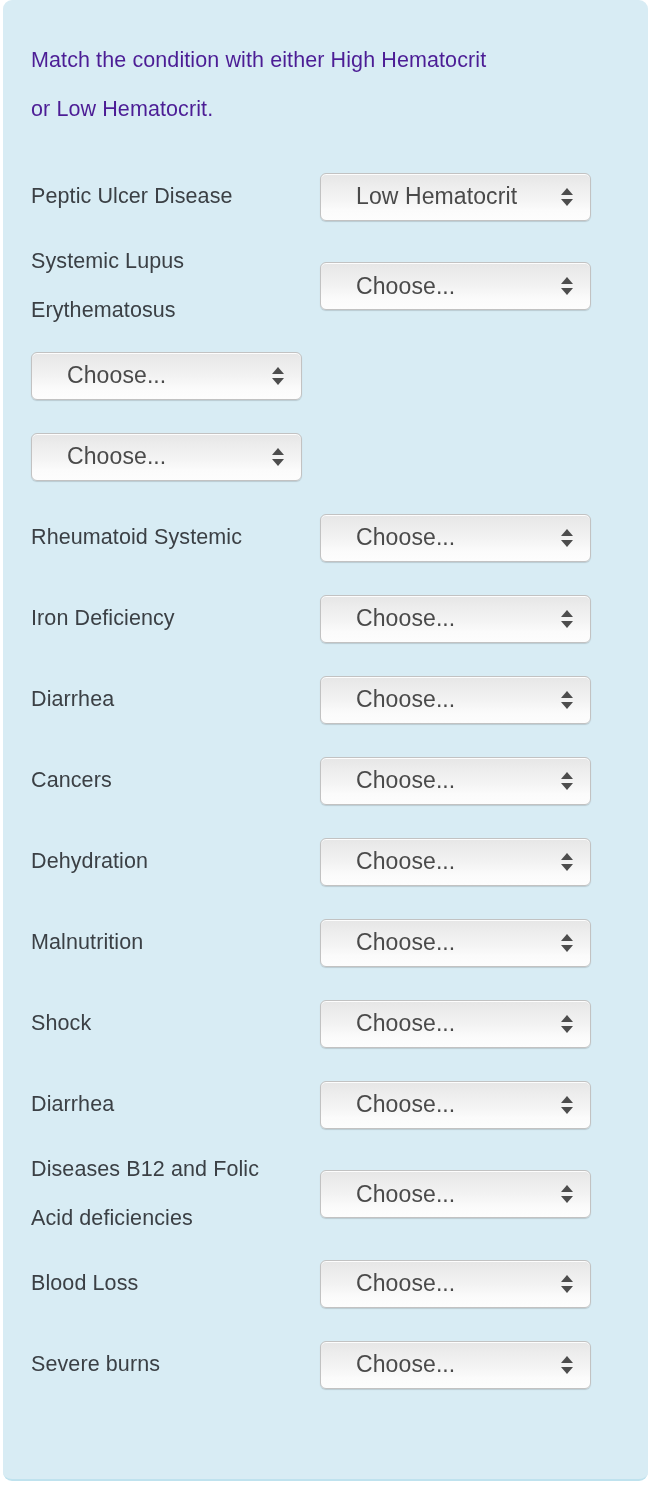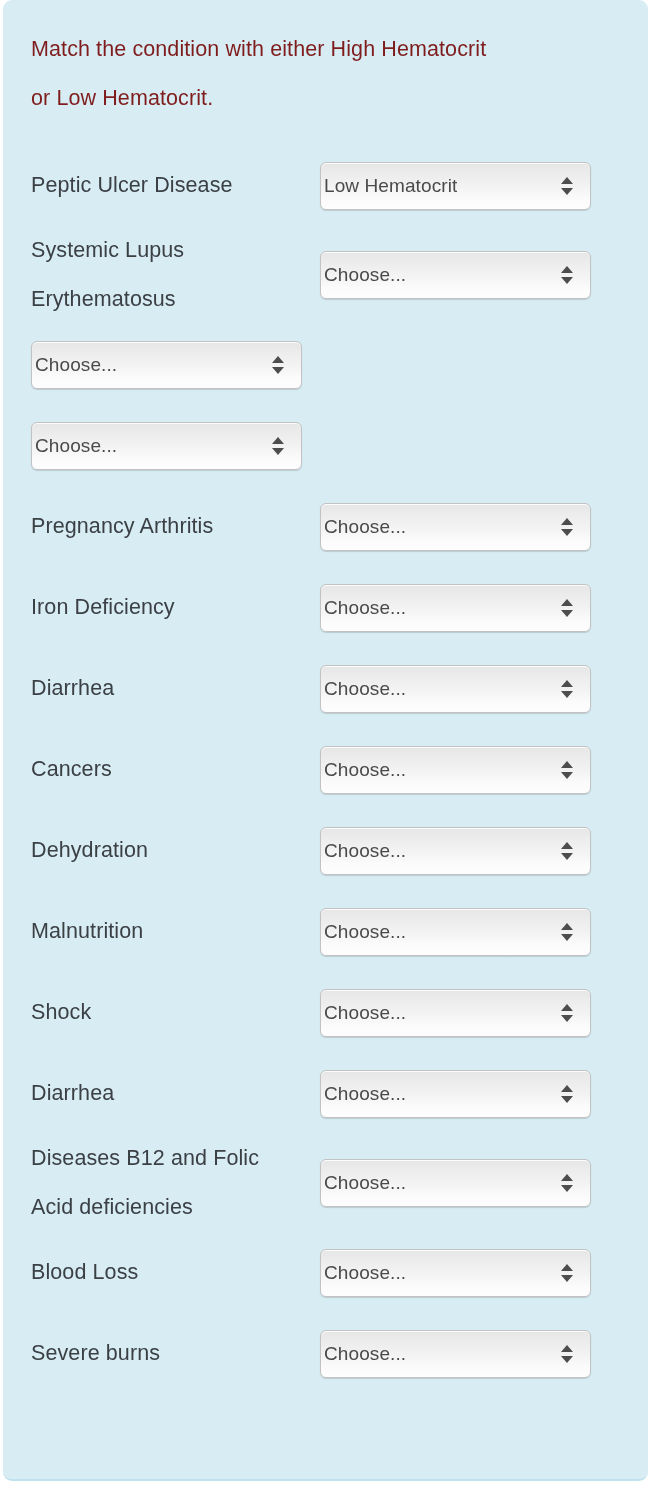--- a/index.html
+++ b/index.html
@@ -21,24 +21,24 @@
     width: 645px;
     height: 1481px;
     box-sizing: border-box;
     background: #d8ecf4;
     border-radius: 9px;
     border-bottom: 2px solid #bfe2ee;
     overflow: hidden;
   }
 
   .prompt {
-    padding: 25px 28px 0 28px;
+    padding: 36px 28px 0 28px;
     font-size: 21.5px;
     line-height: 49px;
-    color: #7f1d1d;
+    color: #4c1d95;
     letter-spacing: 0.1px;
     max-width: 470px;
   }
 
   .match-list {
     padding: 22px 0 0 0;
   }
 
   .match-row {
     display: flex;
@@ -80,22 +80,22 @@
         #fbfbfb 78%,
         #fdfdfd 100%);
     box-shadow: 0 1px 1px rgba(0,0,0,0.14),
                 inset 0 1px 0 rgba(255,255,255,0.9);
     display: flex;
     align-items: center;
     cursor: default;
   }
 
   .select-value {
-    padding-left: 3px;
-    font-size: 19px;
+    padding-left: 35px;
+    font-size: 23px;
     color: #4a4a4a;
     letter-spacing: 0.1px;
     white-space: nowrap;
     overflow: hidden;
     text-overflow: ellipsis;
     max-width: 205px;
   }
 
   .select-arrows {
     position: absolute;
@@ -170,21 +170,21 @@
           <div class="fake-select">
             <span class="select-value">Choose...</span>
             <span class="select-arrows">
               <span class="arrow arrow-up"></span>
               <span class="arrow arrow-down"></span>
             </span>
           </div>
         </div>
       </div>
       <div class="match-row">
-        <div class="row-label">Pregnancy Arthritis</div>
+        <div class="row-label">Rheumatoid Systemic</div>
         <div class="select-wrap">
           <div class="fake-select">
             <span class="select-value">Choose...</span>
             <span class="select-arrows">
               <span class="arrow arrow-up"></span>
               <span class="arrow arrow-down"></span>
             </span>
           </div>
         </div>
       </div>

